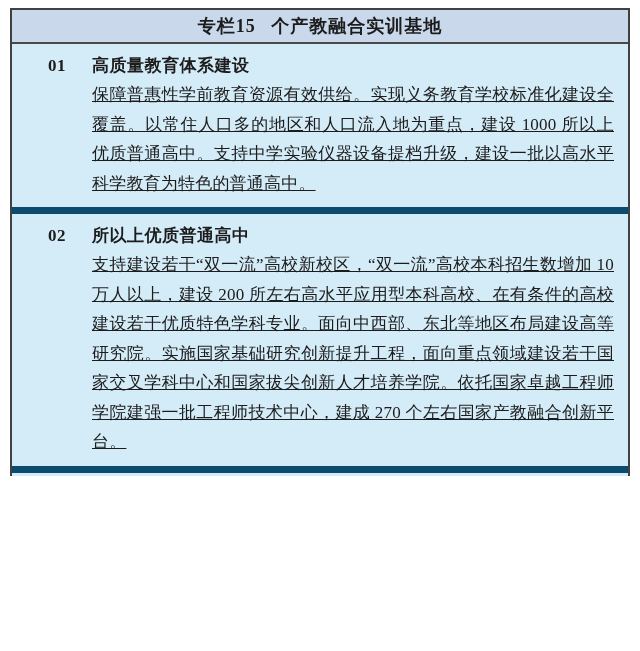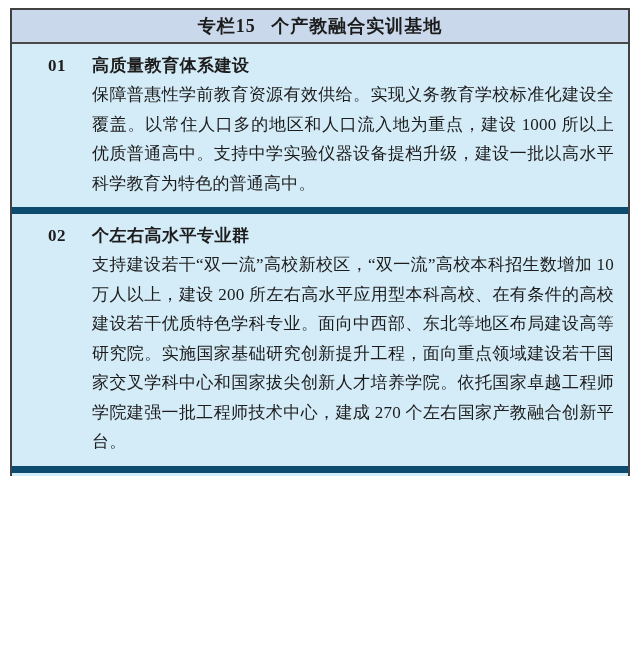--- a/index.html
+++ b/index.html
@@ -59,20 +59,21 @@
   .section-heading {
     margin-left: 18px;
     letter-spacing: 0.5px;
   }
   .section-body {
     margin: 0 0 0 44px;
     font-size: 17px;
     line-height: 29.5px;
     text-align: justify;
     letter-spacing: 0.2px;
+    text-decoration: underline;
   }
 </style>
 </head>
 <body>
 
 <div class="page">
   <div class="panel">
 
     <div class="panel-title">
       <span class="title-label">专栏15</span>
@@ -85,21 +86,21 @@
         <div class="section-head">
           <span class="section-number">01</span>
           <span class="section-heading">高质量教育体系建设</span>
         </div>
         <p class="section-body">保障普惠性学前教育资源有效供给。实现义务教育学校标准化建设全覆盖。以常住人口多的地区和人口流入地为重点，建设 1000 所以上优质普通高中。支持中学实验仪器设备提档升级，建设一批以高水平科学教育为特色的普通高中。</p>
       </div>
 
       <div class="section">
         <div class="section-head">
           <span class="section-number">02</span>
-          <span class="section-heading">个左右高水平专业群</span>
+          <span class="section-heading">所以上优质普通高中</span>
         </div>
         <p class="section-body">支持建设若干“双一流”高校新校区，“双一流”高校本科招生数增加 10 万人以上，建设 200 所左右高水平应用型本科高校、在有条件的高校建设若干优质特色学科专业。面向中西部、东北等地区布局建设高等研究院。实施国家基础研究创新提升工程，面向重点领域建设若干国家交叉学科中心和国家拔尖创新人才培养学院。依托国家卓越工程师学院建强一批工程师技术中心，建成 270 个左右国家产教融合创新平台。</p>
       </div>
 
       <div class="section">
       </div>
 
       <div class="section">
         <div class="section-head">
           <span class="section-number">04</span>

